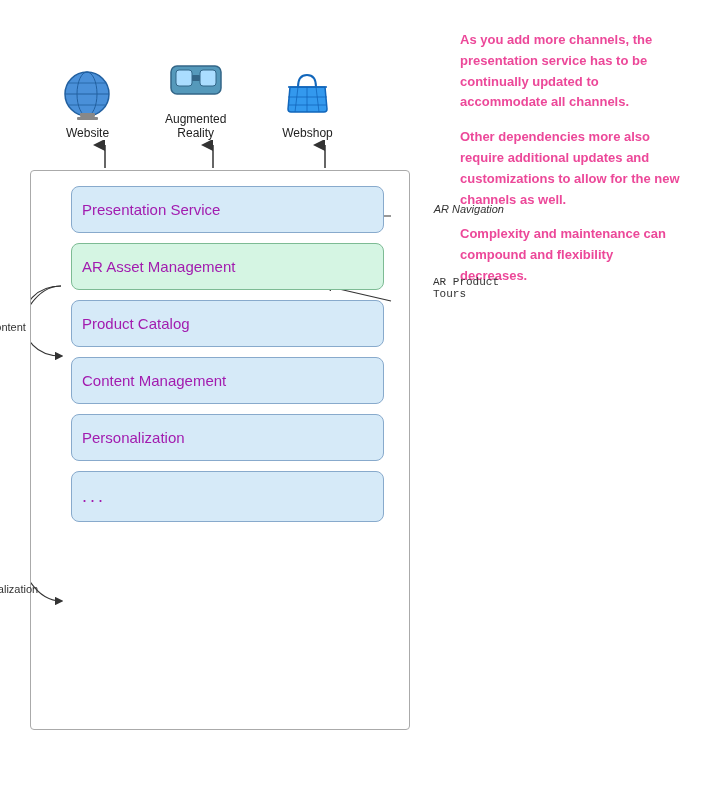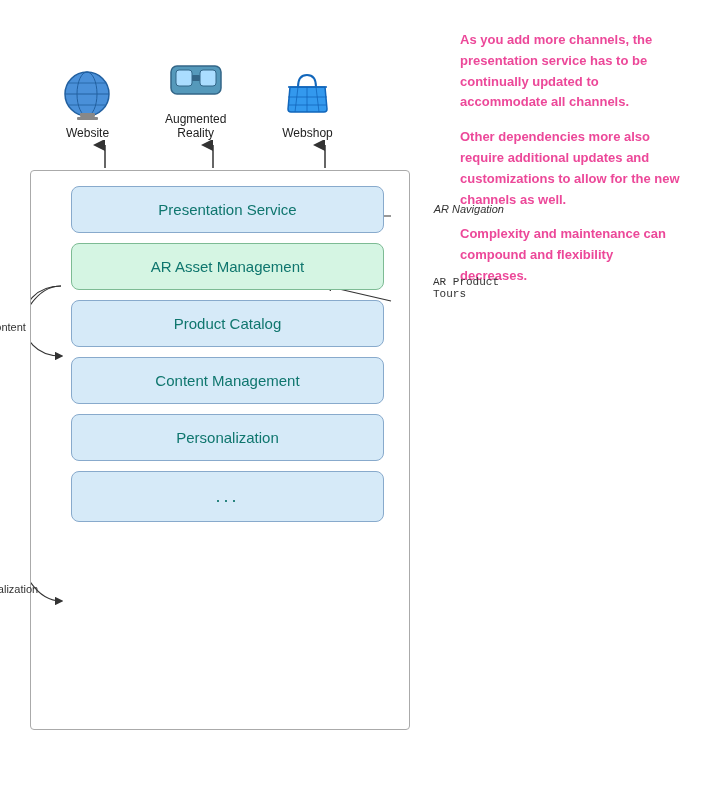--- a/index.html
+++ b/index.html
@@ -85,24 +85,24 @@
       display: flex;
       flex-direction: column;
       gap: 10px;
       min-height: 560px;
     }
 
     .service-block {
       border: 1.5px solid #88aacc;
       border-radius: 8px;
       background: #d6eaf8;
-      text-align: center;
+      text-align: left;
       padding: 14px 10px;
       font-size: 15px;
-      color: #0f766e;
+      color: #a21caf;
       position: relative;
       width: 100%;
     }
 
     .service-block.green {
       background: #d5f5e3;
       border-color: #7dbb94;
     }
 
     .service-block.dots {

